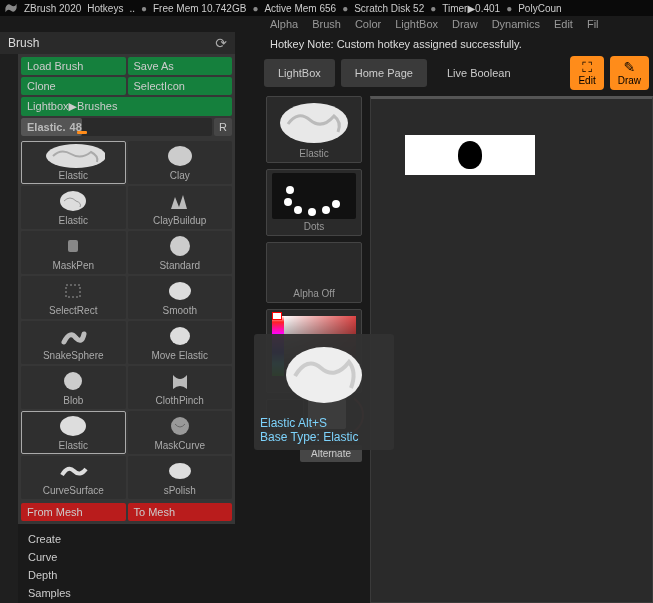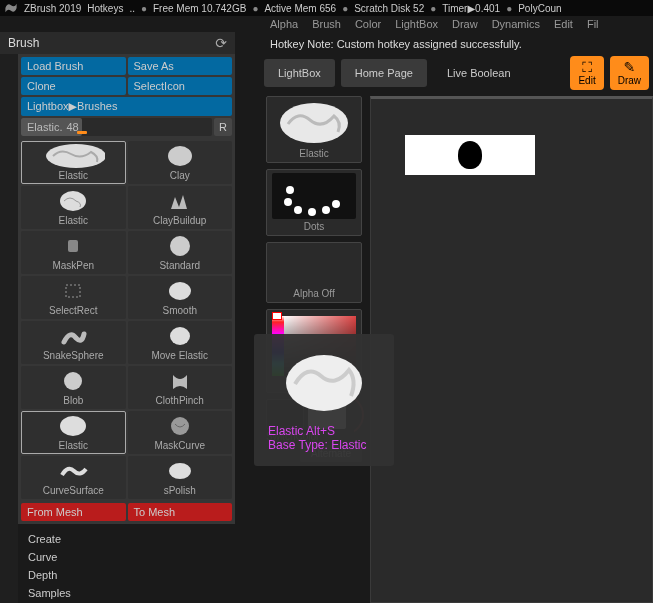--- a/index.html
+++ b/index.html
@@ -13,25 +13,25 @@
   .menubar .item { cursor: pointer; }
   
   .panel-header { height: 22px; background: #2a2a2a; display: flex; align-items: center; padding: 0 8px; color: #ddd; font-size: 12px; position: relative; }
   .panel-header .reload { position: absolute; right: 8px; font-size: 14px; color: #aaa; }
   
   .main { display: flex; height: calc(603px - 54px); }
   .leftbar { width: 18px; background: #1f1f1f; }
   
   .brush-panel { flex: 1; background: #363636; padding: 3px; display: flex; flex-direction: column; gap: 2px; }
   .btn-row { display: flex; gap: 2px; }
-  .btn { background: #0369a1; border: none; color: #ccc; font-size: 11px; padding: 3px 6px; text-align: left; cursor: pointer; border-radius: 2px; }
+  .btn { background: #15803d; border: none; color: #ccc; font-size: 11px; padding: 3px 6px; text-align: left; cursor: pointer; border-radius: 2px; }
   .btn.half { flex: 1; }
   .btn.full { width: 100%; }
   .slider-row { display: flex; gap: 2px; }
-  .slider { flex: 1; background: #2a2a2a; padding: 3px 6px; display: flex; gap: 4px; position: relative; border-radius: 2px; }
+  .slider { flex: 1; background: #2a2a2a; padding: 3px 6px; display: flex; gap: 4px; position: relative; border-radius: 2px; font-weight: bold; }
   .slider .fill { position: absolute; left: 0; top: 0; bottom: 0; width: 32%; background: #555; border-radius: 2px; }
   .slider span { position: relative; z-index: 1; }
   .rbtn { width: 18px; background: #464646; text-align: center; padding: 3px 0; border-radius: 2px; color: #ccc; }
   
   .orange-dot { position: absolute; width: 10px; height: 3px; background: #ff8c1a; top: 13px; left: 56px; border-radius: 1px; z-index: 2; }
   
   .brush-grid { display: grid; grid-template-columns: 1fr 1fr; gap: 2px; margin-top: 3px; }
   .brush-cell { background: #2f2f2f; display: flex; flex-direction: column; align-items: center; padding: 3px 2px; gap: 2px; border-radius: 2px; }
   .brush-cell.selected { border: 1px solid #aaa; padding: 2px 1px; }
   .brush-thumb { width: 64px; height: 24px; display: flex; align-items: center; justify-content: center; }
@@ -66,33 +66,33 @@
   .swatch.black { background: #000; border: 1px solid #444; }
   .swatch.white { background: #fff; }
   .circle-bg { position: absolute; width: 40px; height: 40px; border: 2px solid #803030; border-radius: 50%; left: 58px; top: -4px; clip-path: inset(0 0 0 30px); }
   
   .alt-btn { background: #464646; color: #ccc; font-size: 10px; padding: 3px 0; text-align: center; border-radius: 2px; margin-left: 34px; }
   
   .canvas-area { position: absolute; left: 370px; top: 96px; right: 0; bottom: 0; background: #2a2a2a; border: 1px solid #3a3a3a; border-top: 3px solid #555; }
   .canvas-white { position: absolute; left: 34px; top: 36px; width: 130px; height: 40px; background: #fff; display: flex; align-items: center; justify-content: center; }
   .black-blob { width: 24px; height: 28px; background: #000; border-radius: 50% 50% 45% 45%; }
   
-  .tooltip { position: absolute; left: 254px; top: 334px; width: 140px; background: rgba(50,50,50,0.95); border-radius: 3px; padding: 14px; color: #d946ef; font-size: 12px; }
+  .tooltip { position: absolute; left: 254px; top: 334px; width: 140px; background: rgba(50,50,50,0.95); border-radius: 3px; padding: 6px; color: #7dd3fc; font-size: 12px; }
   .tooltip .thumb { width: 90px; height: 70px; margin: 0 auto 6px; display: flex; align-items: center; justify-content: center; }
   
   svg { display: block; }
 </style>
 </head>
 <body>
 
 <div class="topbar">
   <svg class="logo" viewBox="0 0 20 20">
       <path d="M2 10 Q5 2 10 6 Q15 10 18 4 L18 10 Q15 18 10 14 Q5 10 2 16 Z" fill="#888"></path>
     </svg>
-  <span>ZBrush 2019</span>
+  <span>ZBrush 2020</span>
   <span>Hotkeys</span>
   <span>..</span>
   <span class="sep">●</span>
     <span>Free Mem 10.742GB</span>
   <span class="sep">●</span>
     <span>Active Mem 656</span>
   <span class="sep">●</span>
     <span>Scratch Disk 52</span>
   <span class="sep">●</span>
     <span>Timer▶0.401</span>

